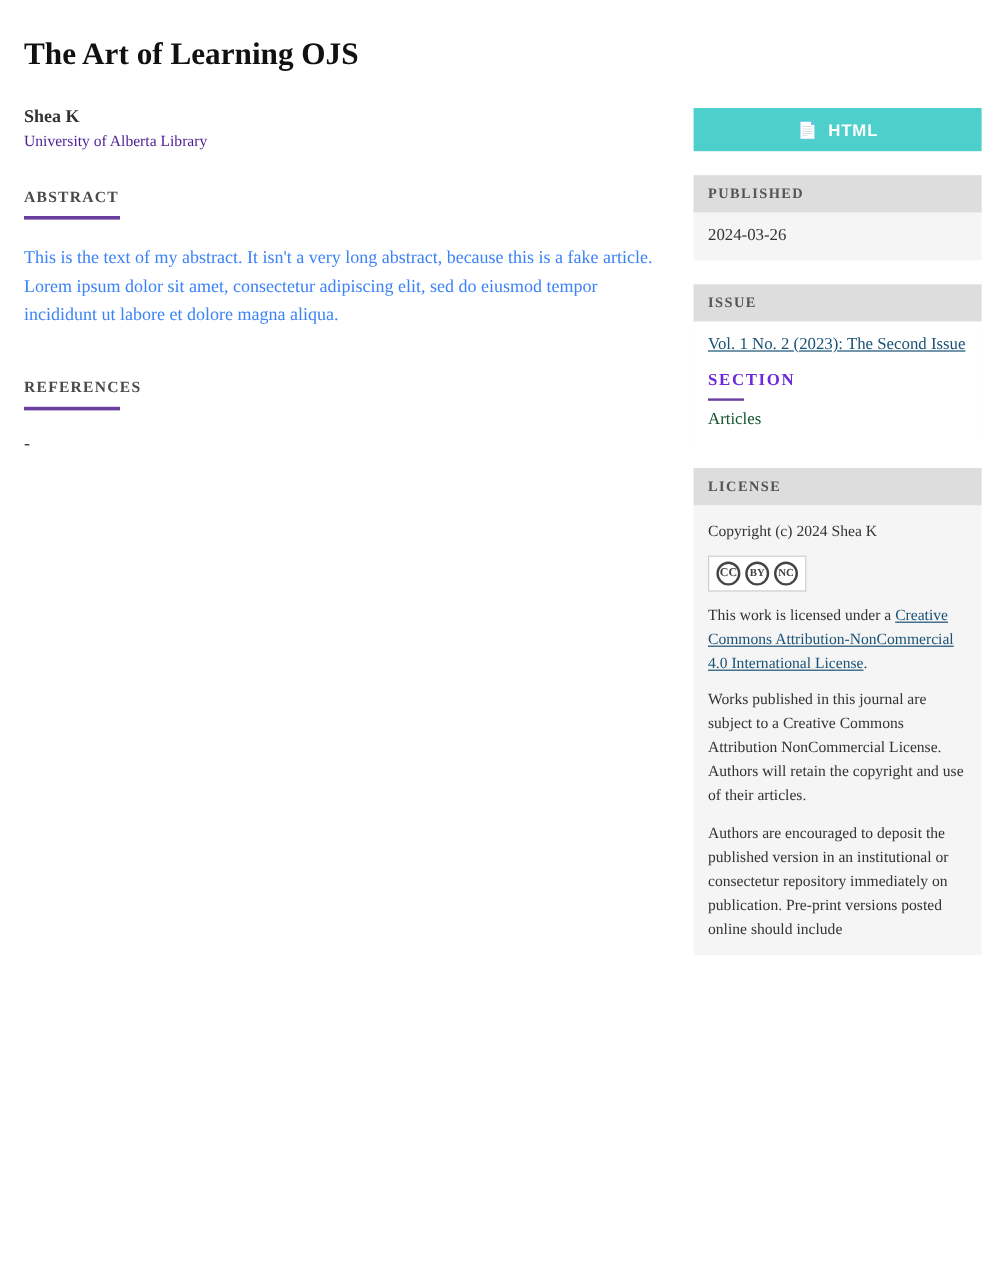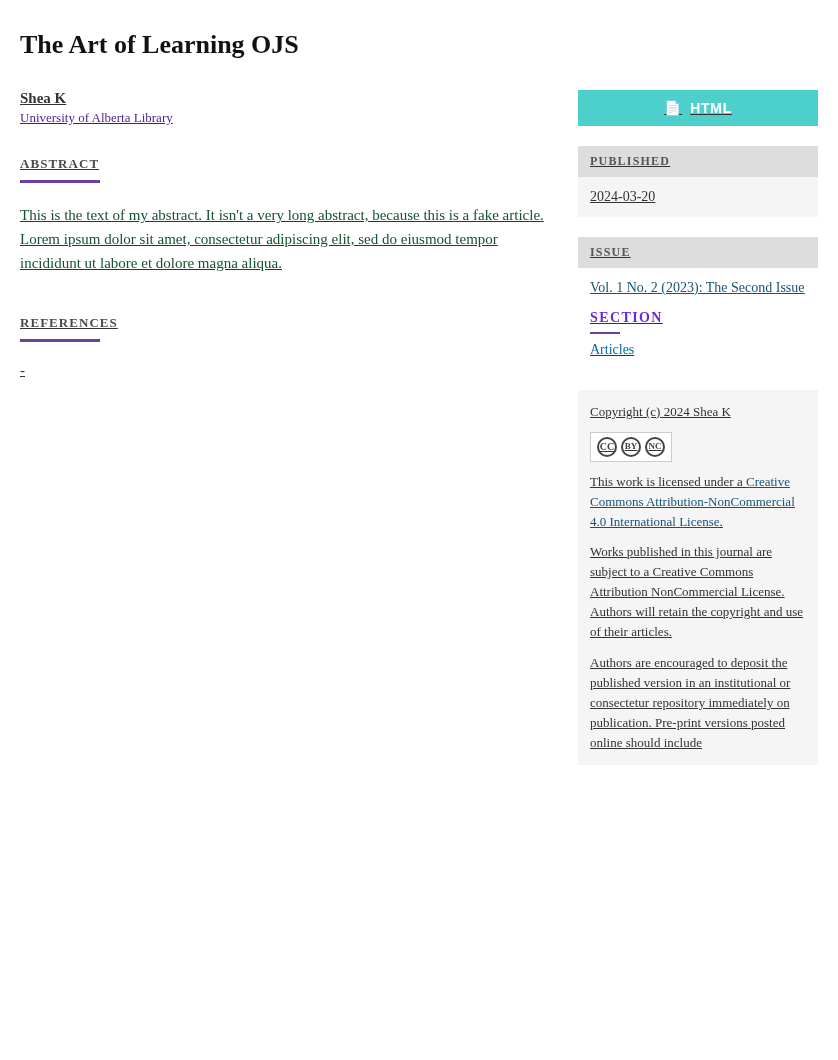--- a/index.html
+++ b/index.html
@@ -14,21 +14,20 @@
     h1.page-title {
       font-size: 26px;
       font-weight: bold;
       color: #111;
       margin-bottom: 30px;
       font-family: Georgia, serif;
     }
     .main-layout {
       display: flex;
       gap: 30px;
-      text-decoration: underline;
     }
     .left-col {
       flex: 1 1 0;
       min-width: 0;
     }
     .right-col {
       width: 240px;
       flex-shrink: 0;
     }
     .author-name {
@@ -50,21 +49,21 @@
       margin-bottom: 8px;
     }
     .section-underline {
       width: 80px;
       height: 3px;
       background: #6b3fa0;
       margin-bottom: 20px;
     }
     .abstract-text {
       font-size: 15px;
-      color: #14532d;
+      color: #3b82f6;
       line-height: 1.6;
       margin-bottom: 40px;
     }
     .references-section {
       margin-top: 10px;
     }
     .references-dash {
       margin-top: 15px;
       font-size: 15px;
       color: #333;
@@ -124,21 +123,21 @@
       margin-bottom: 6px;
     }
     .section-underline-small {
       width: 30px;
       height: 2px;
       background: #6b3fa0;
       margin-bottom: 8px;
     }
     .section-value {
       font-size: 14px;
-      color: #0369a1;
+      color: #14532d;
     }
     .published-date {
       font-size: 14px;
       color: #333;
       padding: 12px;
     }
     .license-card {
       margin-top: 0;
     }
     .license-body {
@@ -214,34 +213,35 @@
   </div>
 
   <div class="right-col">
     <button class="sidebar-btn">
       <span>📄</span>
       <span>HTML</span>
     </button>
 
     <div class="sidebar-card">
       <div class="sidebar-card-header">PUBLISHED</div>
-      <div class="published-date">2024-03-20</div>
+      <div class="published-date">2024-03-26</div>
     </div>
 
     <div class="sidebar-card">
       <div class="sidebar-card-header">ISSUE</div>
       <div class="sidebar-card-body">
         <a class="issue-link">Vol. 1 No. 2 (2023): The Second Issue</a>
         <div class="sidebar-section-label">SECTION</div>
         <div class="section-underline-small"></div>
         <div class="section-value">Articles</div>
       </div>
     </div>
 
     <div class="sidebar-card license-card">
+      <div class="sidebar-card-header">LICENSE</div>
       <div class="license-body">
         <div class="copyright-text">Copyright (c) 2024 Shea K</div>
         <div class="cc-badge">
           <div class="cc-circle">CC</div>
           <div class="cc-circle" style="font-size:9px;">BY</div>
           <div class="cc-circle" style="font-size:9px;">NC</div>
         </div>
         <p class="license-text">
           <span>This work is licensed under a </span><a class="license-link">Creative Commons Attribution-NonCommercial 4.0 International License</a><span>.</span>
         </p>

